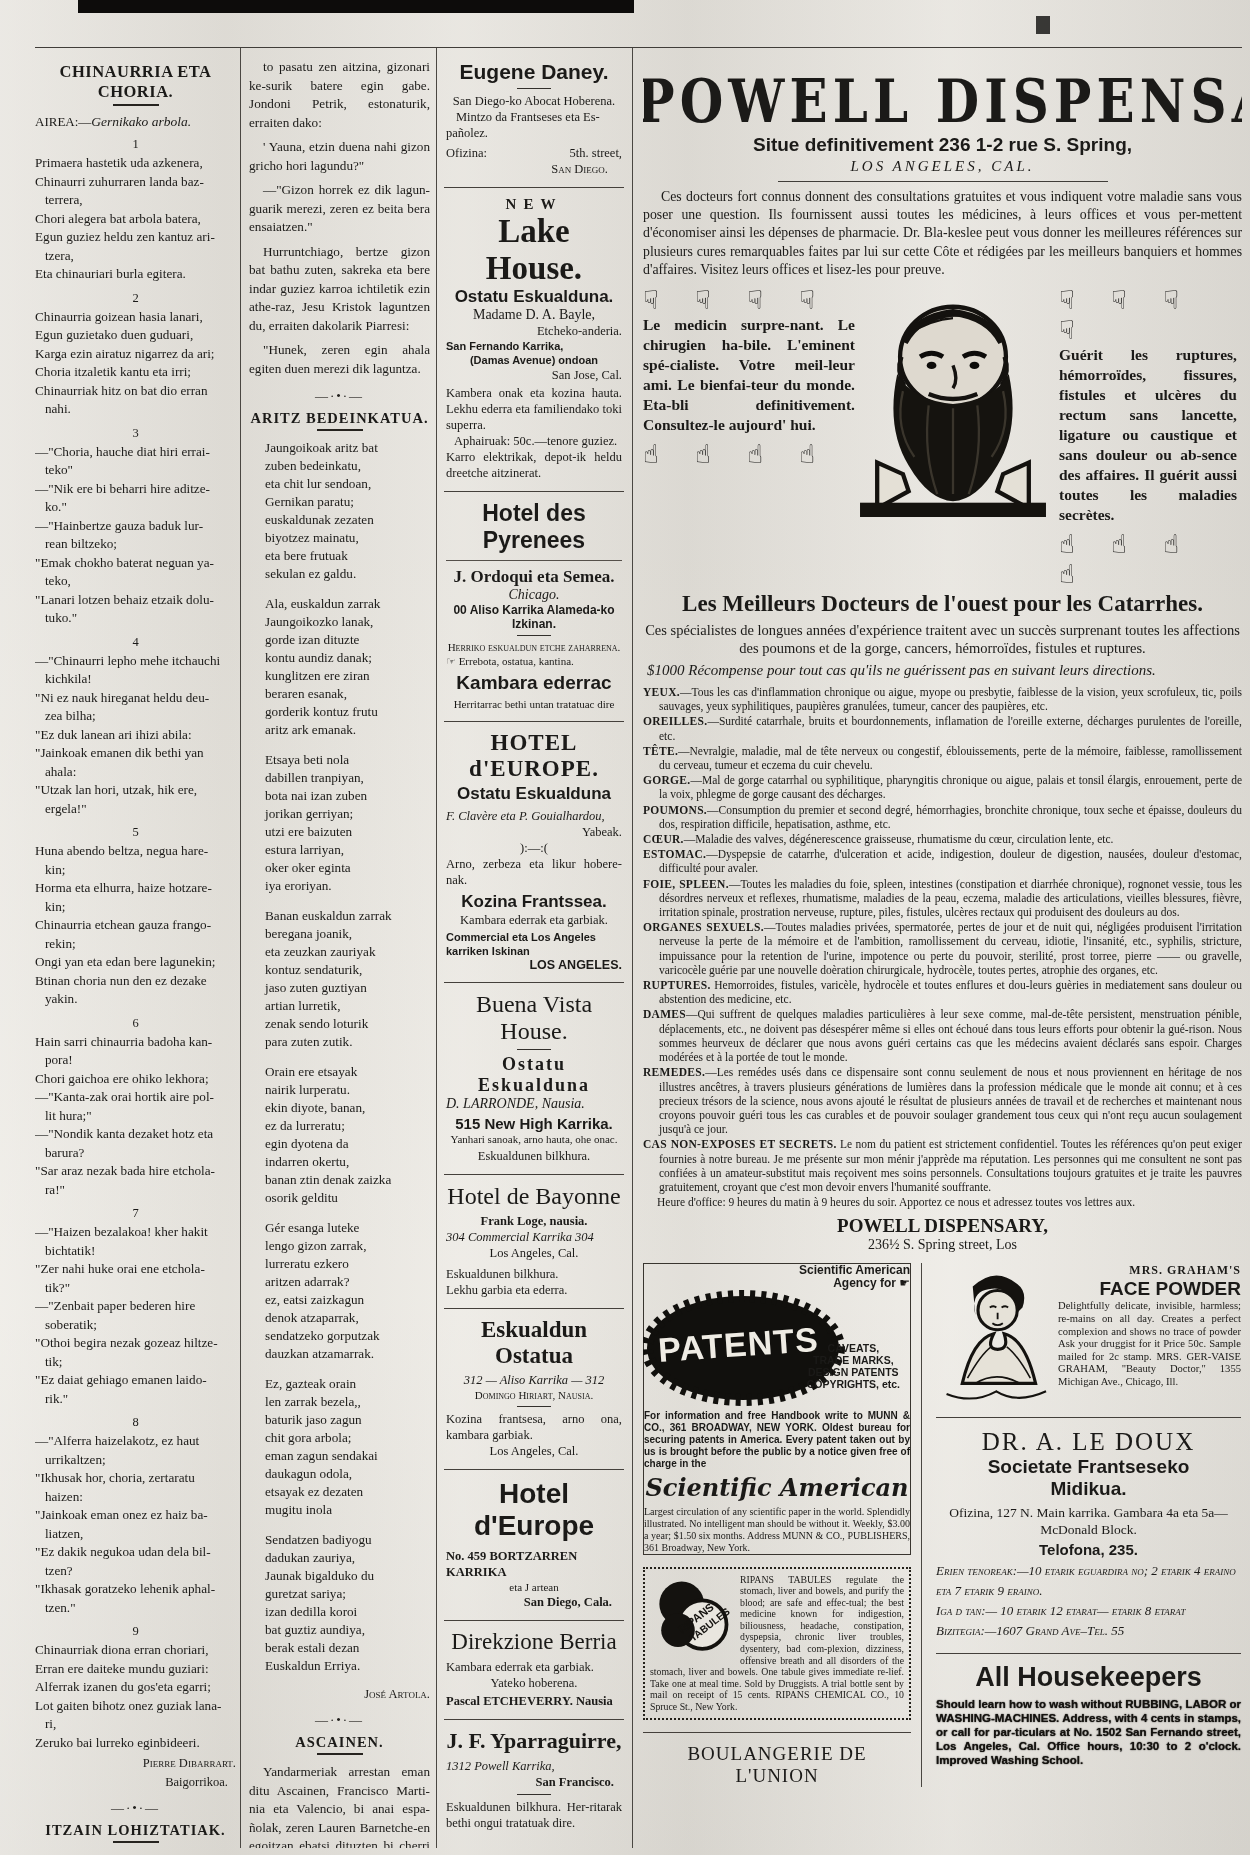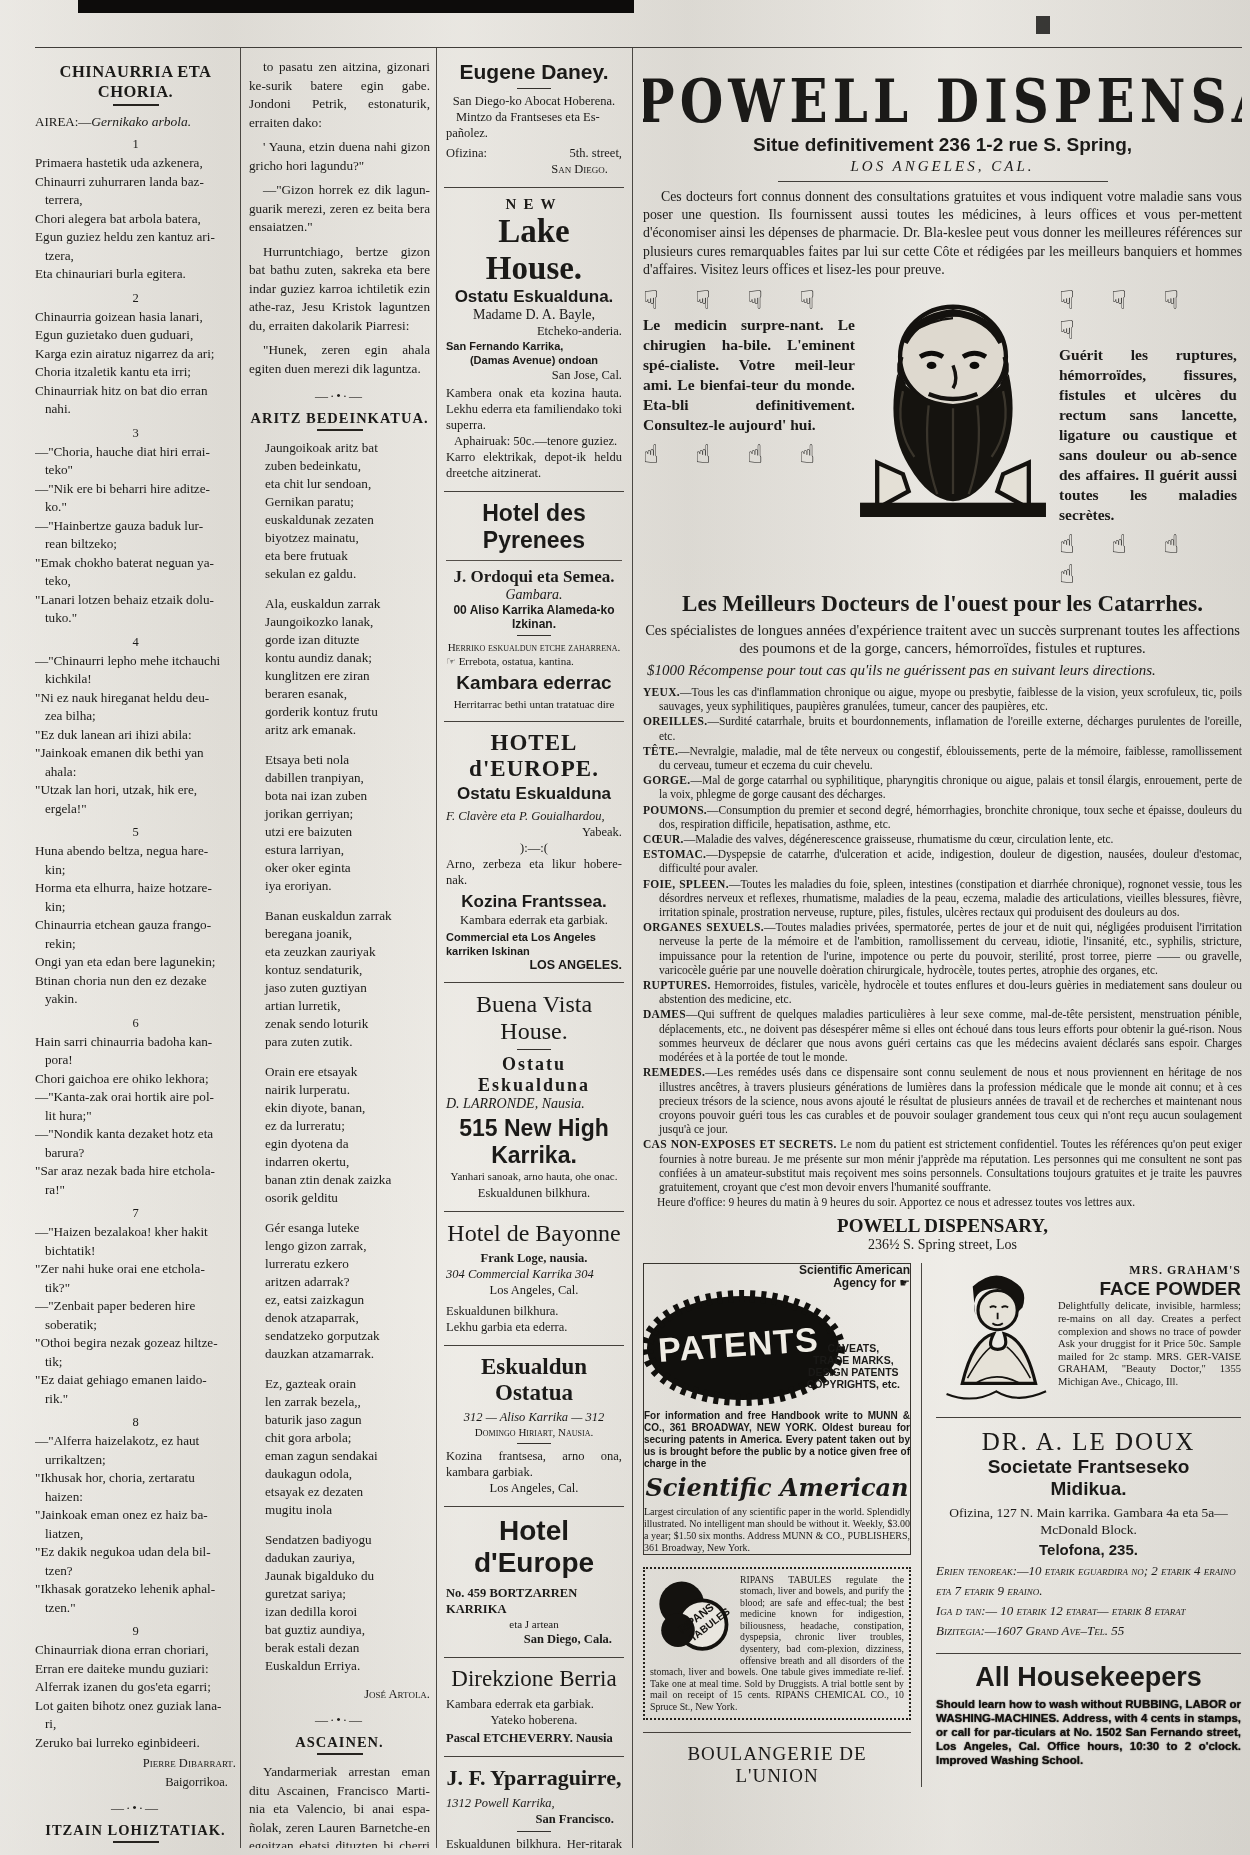--- a/index.html
+++ b/index.html
@@ -343,21 +343,21 @@
       <div class="small rt">San Jose, Cal.</div>
       <div class="small just" style="margin-top:2px;">Kambera onak eta kozina hauta. Lekhu ederra eta familiendako toki superra.</div>
       <div class="small" style="text-indent:8px;">Aphairuak: 50c.—tenore guziez.</div>
       <div class="small just">Karro elektrikak, depot-ik heldu dreetche aitzinerat.</div>
     </div>
 
     <div class="ad">
       <div class="ad-title-sans" style="font-size:23px;">Hotel des Pyrenees</div>
       <div class="adrule"></div>
       <div class="ad-title-serif" style="font-size:17px;">J. Ordoqui eta Semea.</div>
-      <div class="ctr" style="font-style:italic;font-size:14px;">Gambara.</div>
+      <div class="ctr" style="font-style:italic;font-size:14px;">Chicago.</div>
       <div class="boldsans tiny ctr" style="font-size:12px;">00 Aliso Karrika Alameda-ko Izkinan.</div>
       <div class="minirule"></div>
       <div class="tiny ctr sc">Herriko eskualdun etche zaharrena.</div>
       <div class="tiny"><span style="font-family:'DejaVu Sans',sans-serif;">☞</span> <span>Errebota, ostatua, kantina.</span></div>
       <div class="ad-title-sans" style="font-size:19px;margin-top:3px;">Kambara ederrac</div>
       <div class="tiny ctr" style="margin-top:3px;">Herritarrac bethi untan tratatuac dire</div>
     </div>
 
     <div class="ad">
       <div class="ad-title-serif" style="font-size:23px;letter-spacing:1px;">HOTEL d'EUROPE.</div>
@@ -370,21 +370,21 @@
       <div class="small ctr">Kambara ederrak eta garbiak.</div>
       <div class="boldsans tiny" style="margin-top:2px;">Commercial eta Los Angeles karriken Iskinan</div>
       <div class="boldsans tiny rt" style="font-size:12.5px;">LOS ANGELES.</div>
     </div>
 
     <div class="ad">
       <div class="ad-title-serif" style="font-size:24px;font-weight:normal;">Buena Vista House.</div>
       <div class="minirule"></div>
       <div class="ad-title-serif" style="font-size:18px;letter-spacing:2px;">Ostatu Eskualduna</div>
       <div class="small" style="font-style:italic;font-size:14px;">D. LARRONDE, Nausia.</div>
-      <div class="ad-title-sans" style="font-size:23px;margin-top:3px;">515 New High Karrika.</div>
+      <div class="ad-title-sans" style="font-size:15px;margin-top:3px;">515 New High Karrika.</div>
       <div class="tiny ctr">Yanhari sanoak, arno hauta, ohe onac.</div>
       <div class="small ctr" style="margin-top:2px;">Eskualdunen bilkhura.</div>
     </div>
 
     <div class="ad">
       <div class="ad-title-serif" style="font-size:24px;font-weight:normal;">Hotel de Bayonne</div>
       <div class="small ctr" style="font-weight:bold;margin-top:3px;">Frank Loge, nausia.</div>
       <div class="small" style="font-style:italic;">304  Commercial Karrika  304</div>
       <div class="small ctr">Los Angeles, Cal.</div>
       <div class="small" style="margin-top:5px;">Eskualdunen bilkhura.</div>

